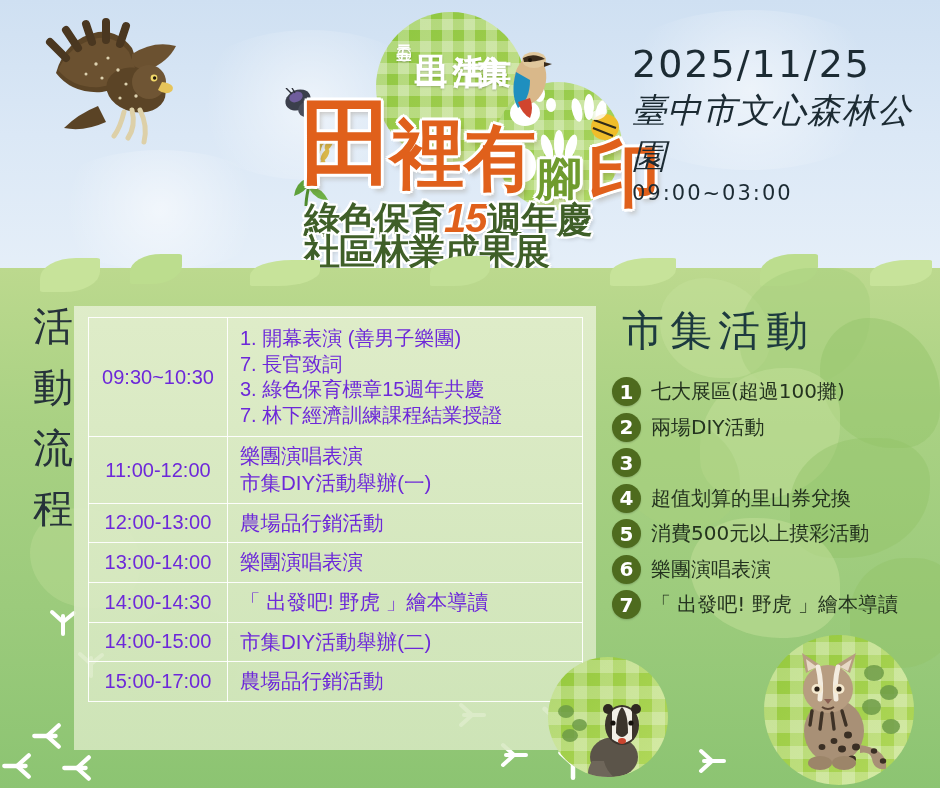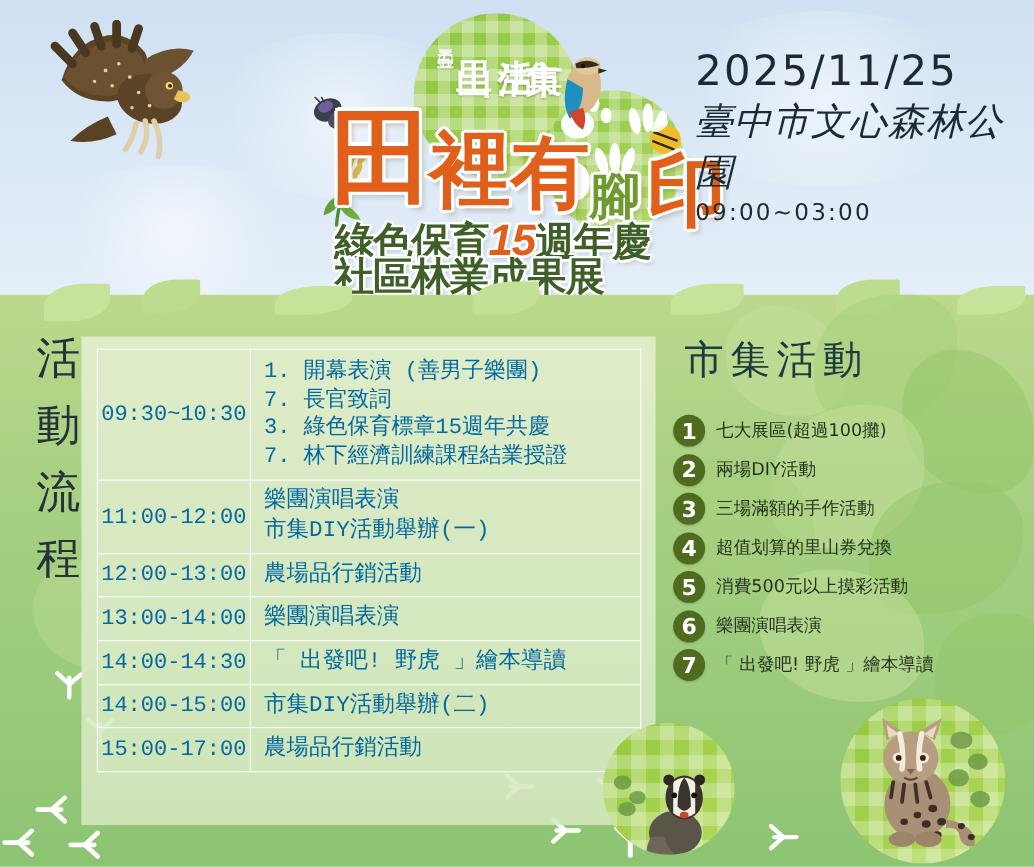--- a/index.html
+++ b/index.html
@@ -129,49 +129,49 @@
   .sched-panel{
     position:absolute;left:74px;top:306px;width:522px;height:444px;
     background:linear-gradient(180deg,rgba(226,238,206,.92),rgba(214,232,192,.88));
   }
   .sched-table{
     position:absolute;left:88px;top:317px;width:495px;
     border-collapse:collapse;
   }
   .sched-table td{
     border:1.6px solid rgba(255,255,255,.95);
-    color:#0369a1;vertical-align:middle;
-    font-family:Liberation Mono, monospace;
+    color:#6d28d9;vertical-align:middle;
+    font-family:Liberation Sans, sans-serif;
   }
   .cell-time{
     width:134px;text-align:center;font-size:20px;padding:5px 2px;
     font-family:"DejaVu Sans",sans-serif;
   }
   .cell-desc{
     padding:6px 4px 6px 12px;font-size:20.5px;line-height:1.30;
   }
   .cell-desc ol{margin:0;padding:0 0 0 0;list-style:none;}
   .cell-desc ol li{white-space:nowrap;}
   .row-tall .cell-desc{font-size:20px;line-height:1.28;padding-top:8px;padding-bottom:8px;}
 
   
   .right-head{
-    position:absolute;left:622px;top:303px;font-size:36px;color:#1d3a3f;
+    position:absolute;left:622px;top:303px;font-size:42px;color:#1d3a3f;
     letter-spacing:6px;font-family:"DejaVu Sans",sans-serif;
   }
   .mk-list{position:absolute;left:612px;top:374px;width:320px;}
   .mk-item{display:flex;align-items:center;height:35.5px;}
   .mk-num{
     flex:0 0 auto;width:29px;height:29px;border-radius:50%;
     background:#4e6b1e;color:#fff;font-size:20px;font-weight:bold;
     display:flex;align-items:center;justify-content:center;
     font-family:"DejaVu Sans",sans-serif;box-shadow:0 1px 2px rgba(0,0,0,.18);
   }
   .mk-text{
-    margin-left:10px;font-size:16px;color:#24331f;white-space:nowrap;
+    margin-left:10px;font-size:20px;color:#24331f;white-space:nowrap;
     font-family:"DejaVu Sans",sans-serif;
   }
 
   
   .animal-circle{
     position:absolute;border-radius:50%;overflow:hidden;
     background:
       repeating-linear-gradient(90deg,rgba(255,255,255,.26) 0 13px,rgba(255,255,255,0) 13px 26px),
       repeating-linear-gradient(0deg,rgba(255,255,255,.26) 0 13px,rgba(255,255,255,0) 13px 26px),
       linear-gradient(135deg,#93c83c,#b3d95c);
@@ -499,21 +499,20 @@
       <div class="mk-item">
         <span class="mk-num">1</span>
         <span class="mk-text">七大展區(超過100攤)</span>
       </div>
       <div class="mk-item">
         <span class="mk-num">2</span>
         <span class="mk-text">兩場DIY活動</span>
       </div>
       <div class="mk-item">
         <span class="mk-num">3</span>
-        <span class="mk-text">三場滿額的手作活動</span>
       </div>
       <div class="mk-item">
         <span class="mk-num">4</span>
         <span class="mk-text">超值划算的里山券兌換</span>
       </div>
       <div class="mk-item">
         <span class="mk-num">5</span>
         <span class="mk-text">消費500元以上摸彩活動</span>
       </div>
       <div class="mk-item">

